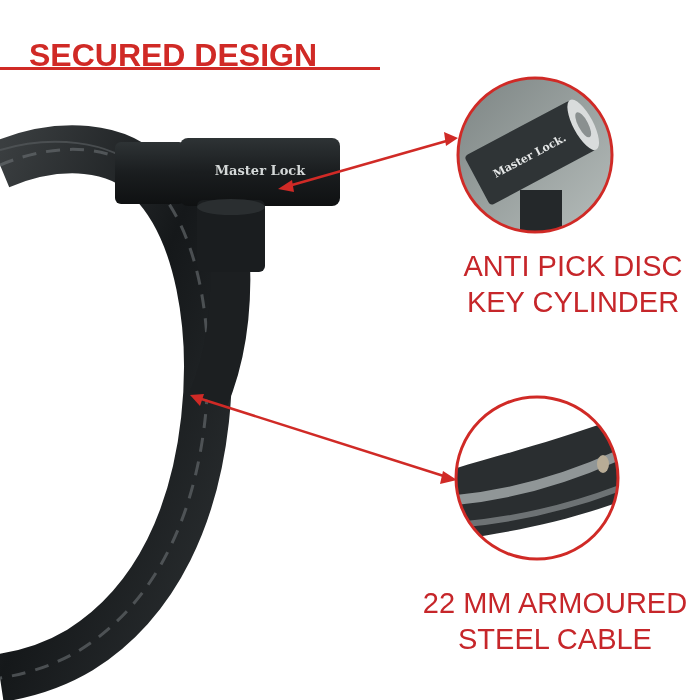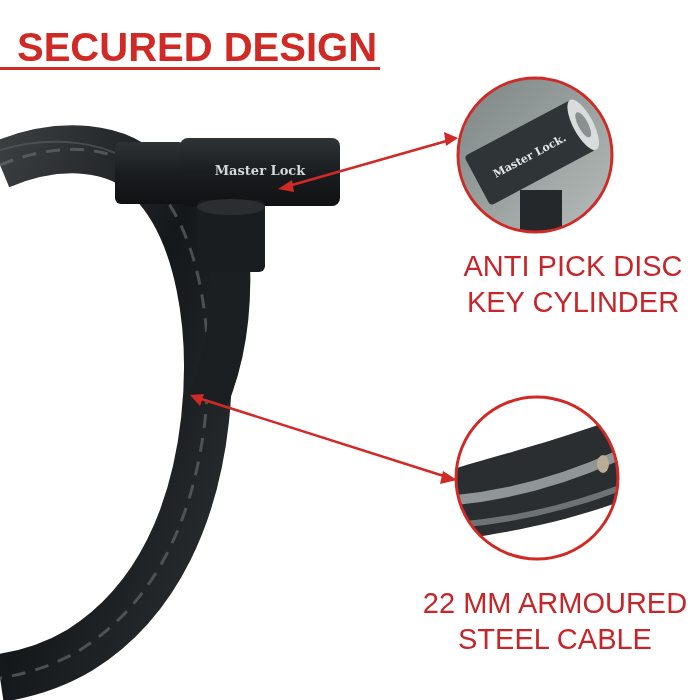--- a/index.html
+++ b/index.html
@@ -1,17 +1,17 @@
 <!DOCTYPE html>
 <html><head>
   <meta charset="utf-8">
   <style>
     html, body { margin:0; padding:0; background:#ffffff; }
     body { width:700px; height:700px; position:relative; overflow:hidden; font-family:"Liberation Sans", sans-serif; }
-    .title { position:absolute; left:17px; top:27px; font-weight:bold; font-size:40px; color:#d02a26; letter-spacing:0px; margin:0; line-height:1; }
+    .title { position:absolute; left:17px; top:27px; font-weight:bold; font-size:32px; color:#d02a26; letter-spacing:0px; margin:12px; line-height:1; }
     .title-rule { position:absolute; left:0; top:67px; width:380px; height:3px; background:#d02a26; }
     .caption { position:absolute; color:#c6262a; font-size:29px; line-height:36px; text-align:center; margin:0; }
     .cap1 { left:430px; top:248px; width:286px; }
     .cap2 { left:405px; top:585px; width:300px; }
     svg.art { position:absolute; left:0; top:0; }
   </style>
 </head>
 <body>
 
 <h1 class="title">SECURED DESIGN</h1>

